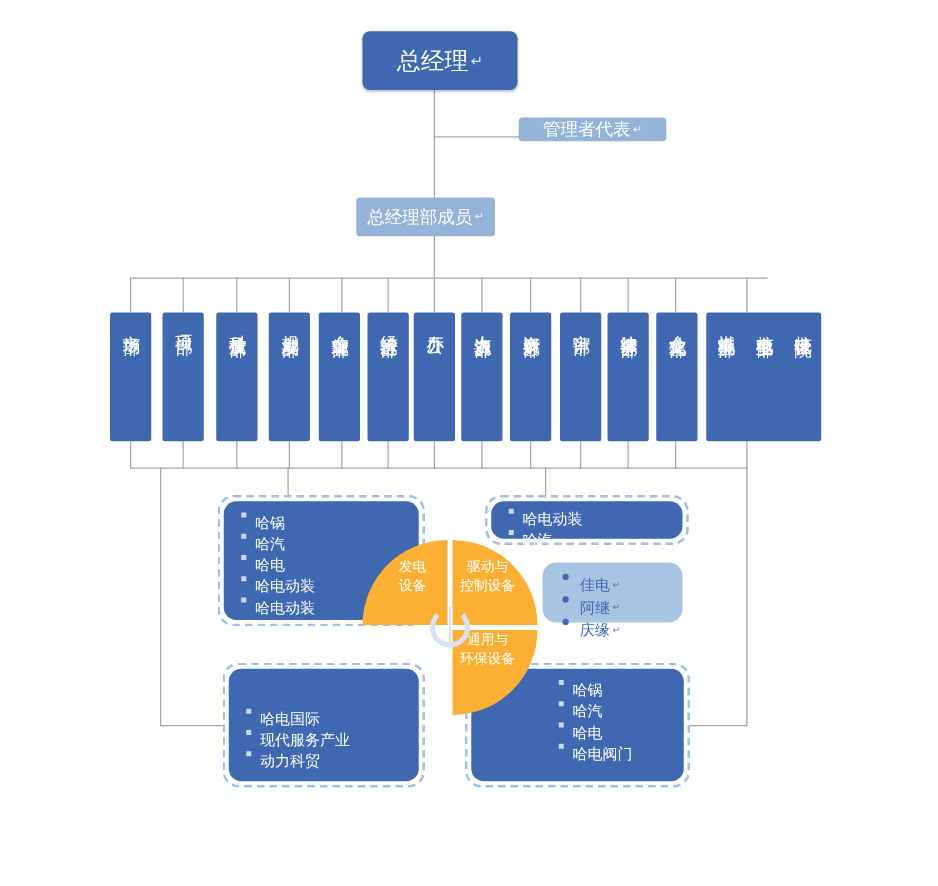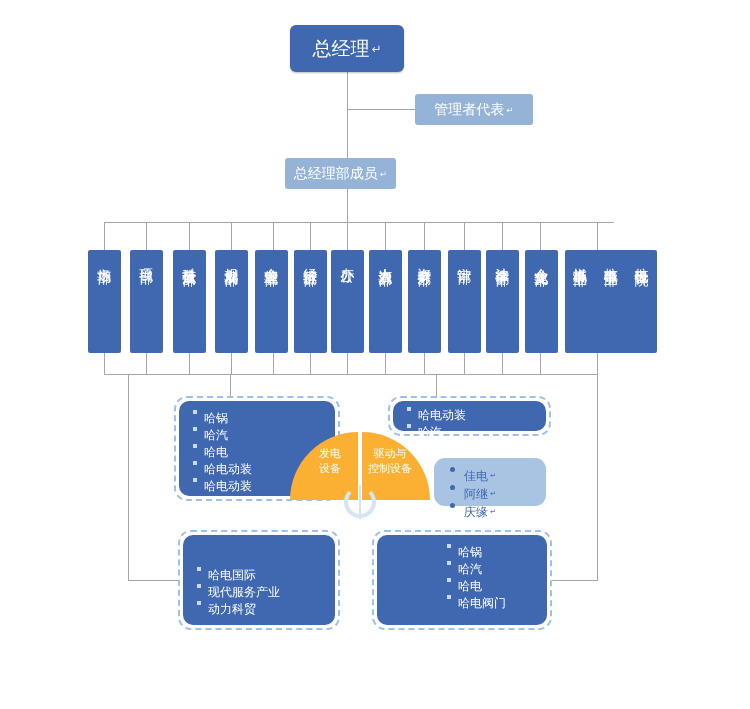--- a/index.html
+++ b/index.html
@@ -86,21 +86,21 @@
     border-radius:13px;
     padding:3px;
   }
   .panel-inner{
     width:100%;height:100%;
     box-sizing:border-box;
     border-radius:10px;
     padding:9px 14px;
   }
   .panel-blue .panel-inner{background:#3f68b0;}
-  .panel-light{border:none;padding:4px;margin-top:8px;}
+  .panel-light{border:none;padding:4px;}
   .panel-light .panel-inner{background:#a8c4e2;border-radius:11px;padding:9px 16px;}
 
   .li{
     color:#ffffff;
     font-size:12px;
     line-height:17px;
     white-space:nowrap;
     display:flex;align-items:flex-start;
   }
   .li .bul{
@@ -191,26 +191,26 @@
 
   <div class="ln lnh" style="left:104px;top:374px;width:494px;"></div>
 
   <div class="ln lnv" style="left:128px;top:374px;height:206px;"></div>
   <div class="ln lnh" style="left:128px;top:580px;width:52px;"></div>
   <div class="ln lnv" style="left:230px;top:374px;height:24px;"></div>
   <div class="ln lnv" style="left:436px;top:374px;height:24px;"></div>
   <div class="ln lnv" style="left:597px;top:374px;height:206px;"></div>
   <div class="ln lnh" style="left:552px;top:580px;width:46px;"></div>
 
-  <div class="node node-gm" style="left:290px;top:25px;width:114px;height:47px;">
+  <div class="node node-gm" style="left:290px;top:25px;width:124px;height:47px;">
     <span>总经理</span>
       <span class="cr">↵</span>
   </div>
 
-  <div class="node node-rep" style="left:415px;top:94px;width:118px;height:31px;">
+  <div class="node node-rep" style="left:415px;top:94px;width:118px;height:19px;">
     <span>管理者代表</span>
       <span class="cr">↵</span>
   </div>
 
   <div class="node node-mem" style="left:285px;top:158px;width:111px;height:31px;">
     <span>总经理部成员</span>
       <span class="cr">↵</span>
   </div>
 
   <div class="dept" style="left:88px;top:250px;width:33px;height:103px;">
@@ -360,17 +360,21 @@
 
   <div id="wheel" style="left:290px;top:432px;">
     <div class="quad q-tl">
       <span>发电</span>
       <span>设备</span>
     </div>
     <div class="quad q-tr">
       <span>驱动与</span>
       <span>控制设备</span>
     </div>
+    <div class="quad q-br">
+      <span>通用与</span>
+      <span>环保设备</span>
+    </div>
     <div class="hub-bar"></div>
     <div class="hub"></div>
   </div>
 
 </div>
 
 </body></html>

